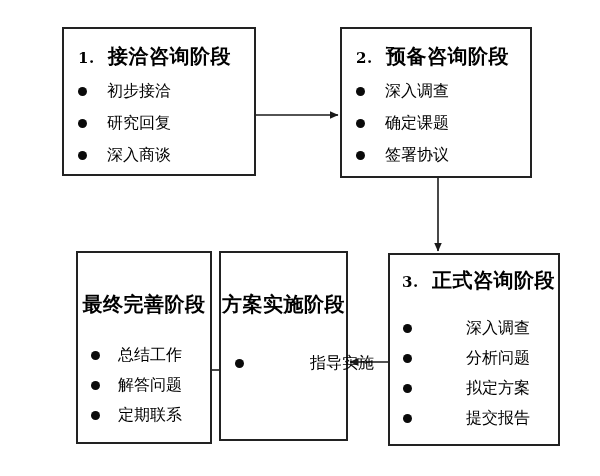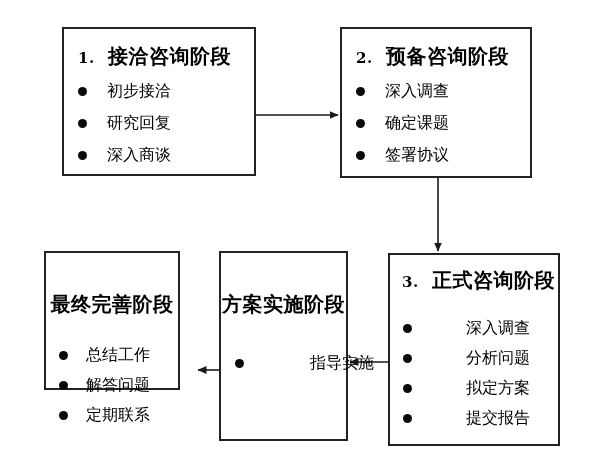--- a/index.html
+++ b/index.html
@@ -102,21 +102,21 @@
   #box-4 .box-title {
     margin: 0; padding-top: 38px;
     justify-content: center;
   }
   #box-4 .bullet-list { margin-top: 35px; }
   #box-4 .bullet-row { margin: 0 0 0 14px; gap: 44px; }
   #box-4 .bullet-dot { margin-right: 22px; }
 
   
   #box-5 {
-    left: 44px; top: 251px; width: 136px; height: 139px;
+    left: 76px; top: 251px; width: 136px; height: 193px;
   }
   #box-5 .box-title {
     margin: 0; padding-top: 38px;
     justify-content: center;
   }
   #box-5 .bullet-list { margin-top: 27px; }
   #box-5 .bullet-row { margin: 9px 0 0 13px; }
   #box-5 .bullet-dot { margin-right: 18px; }
 
   .arrow-layer {

